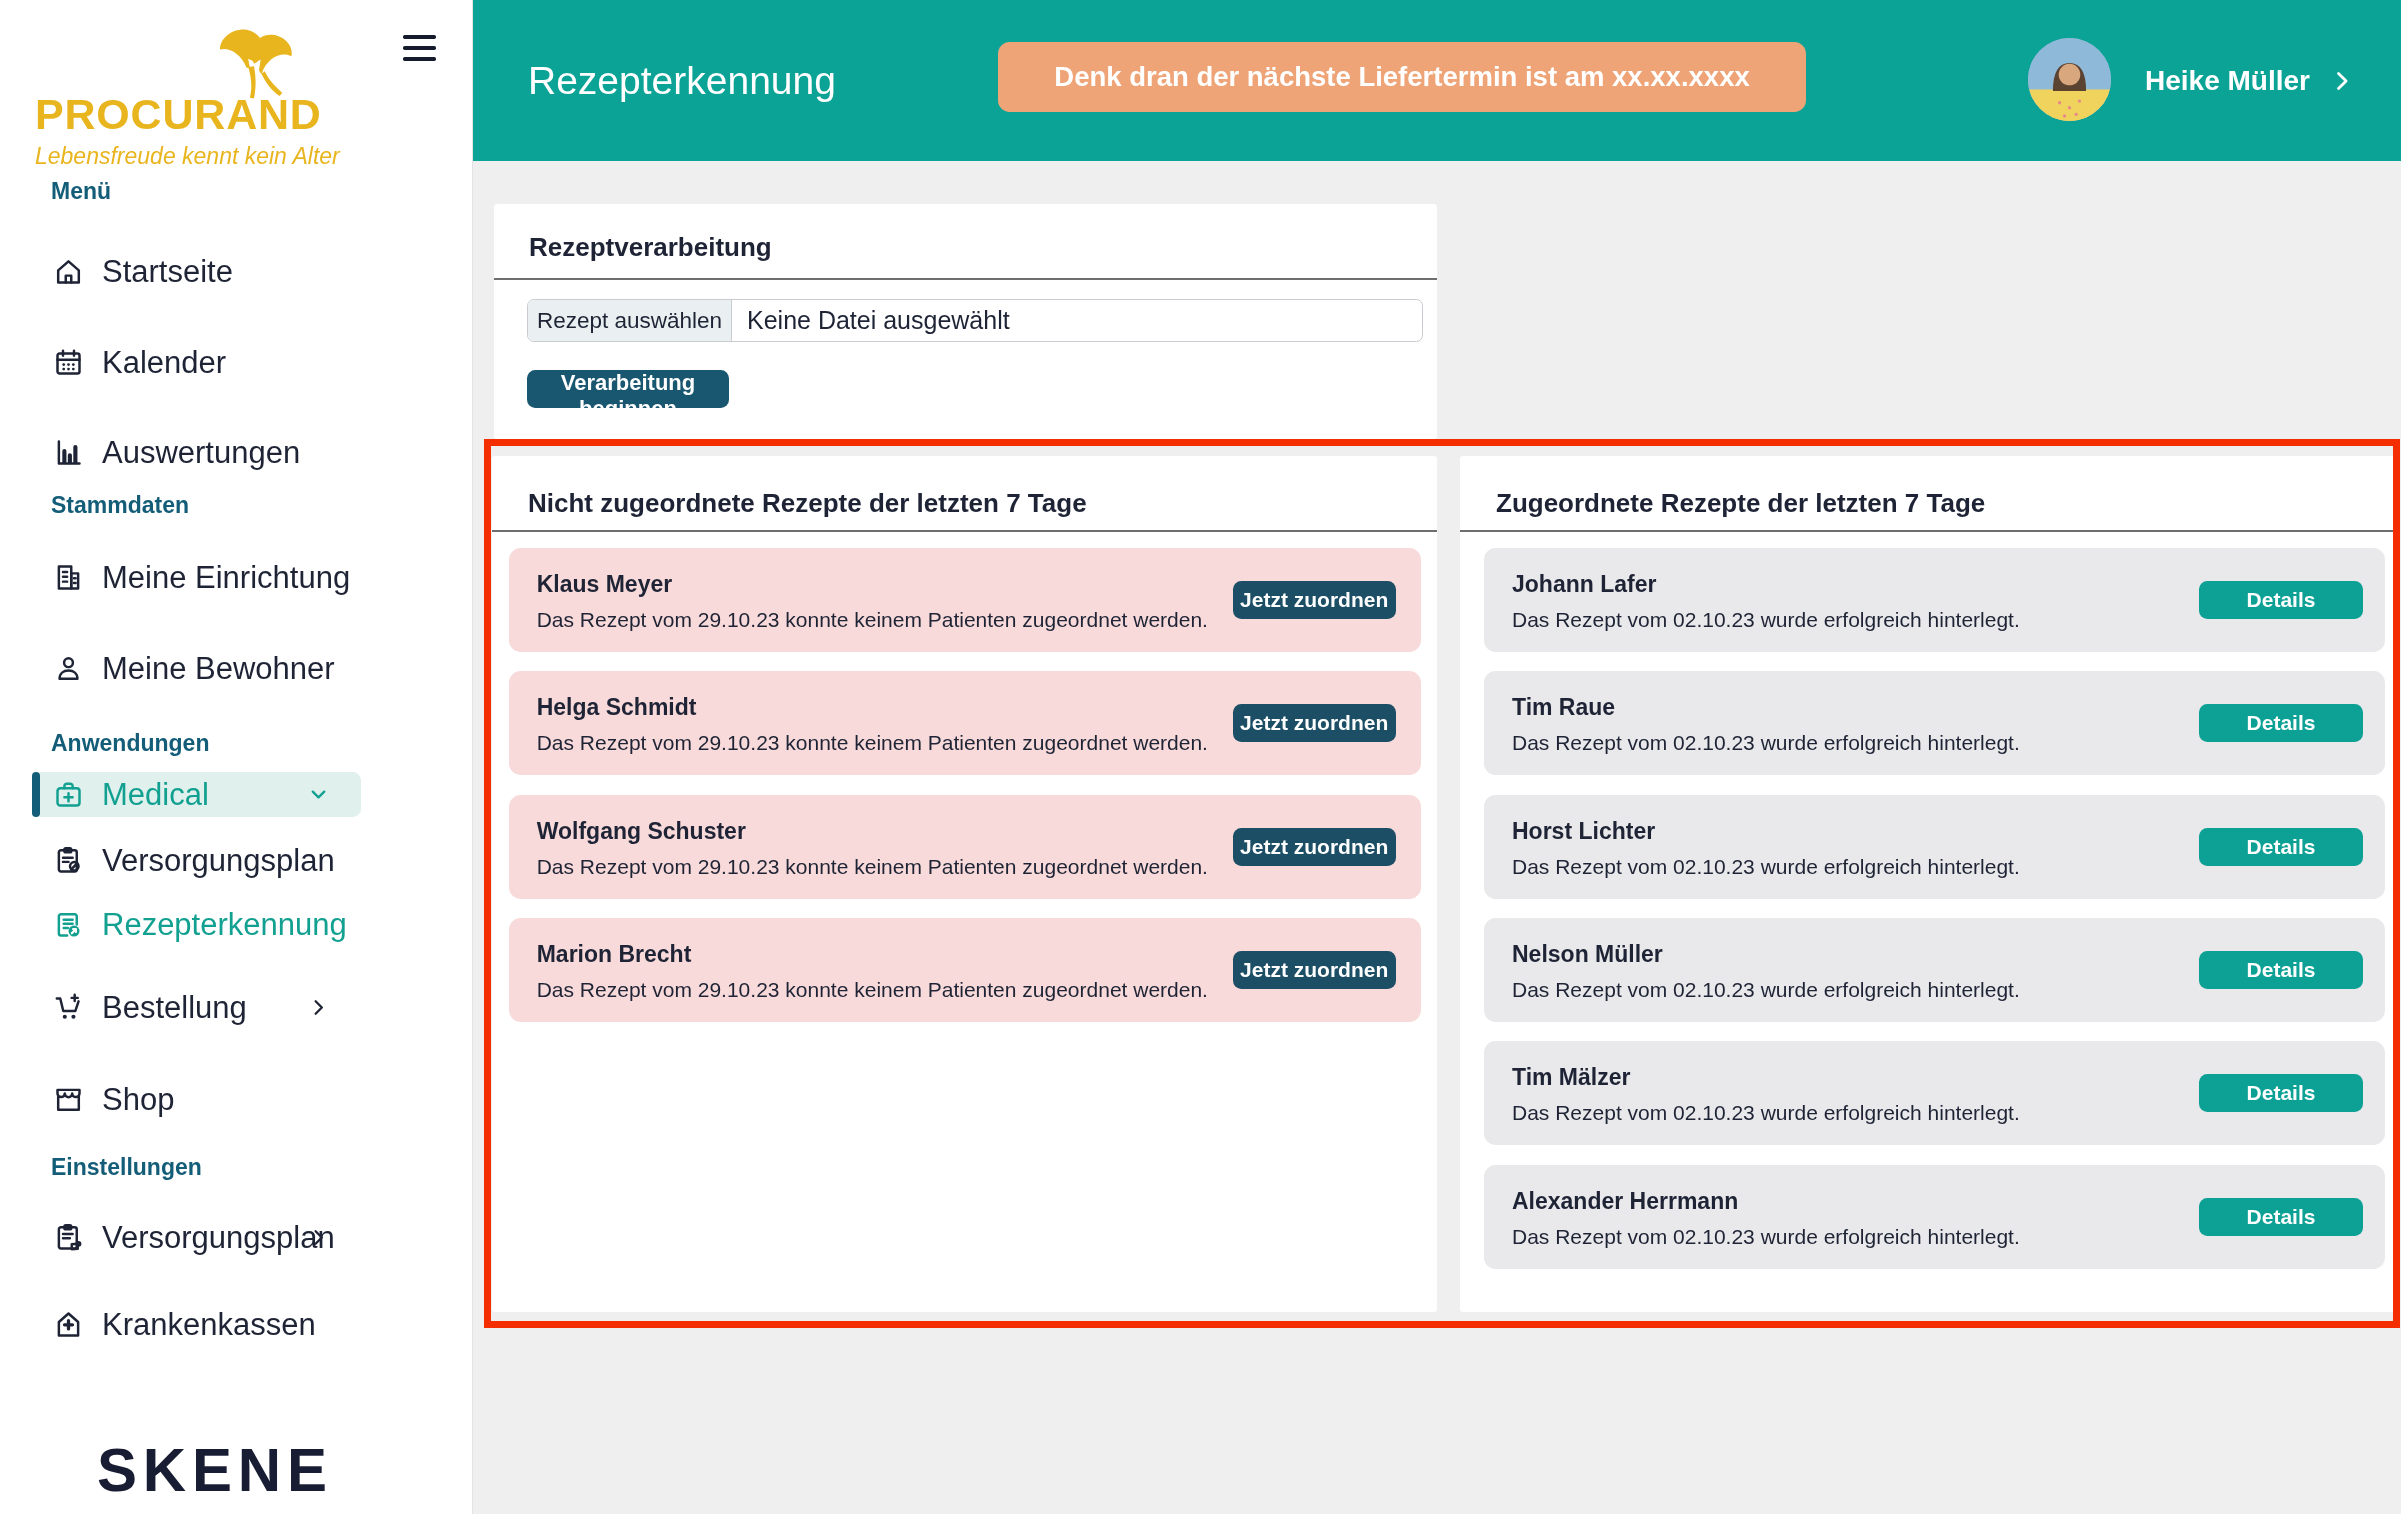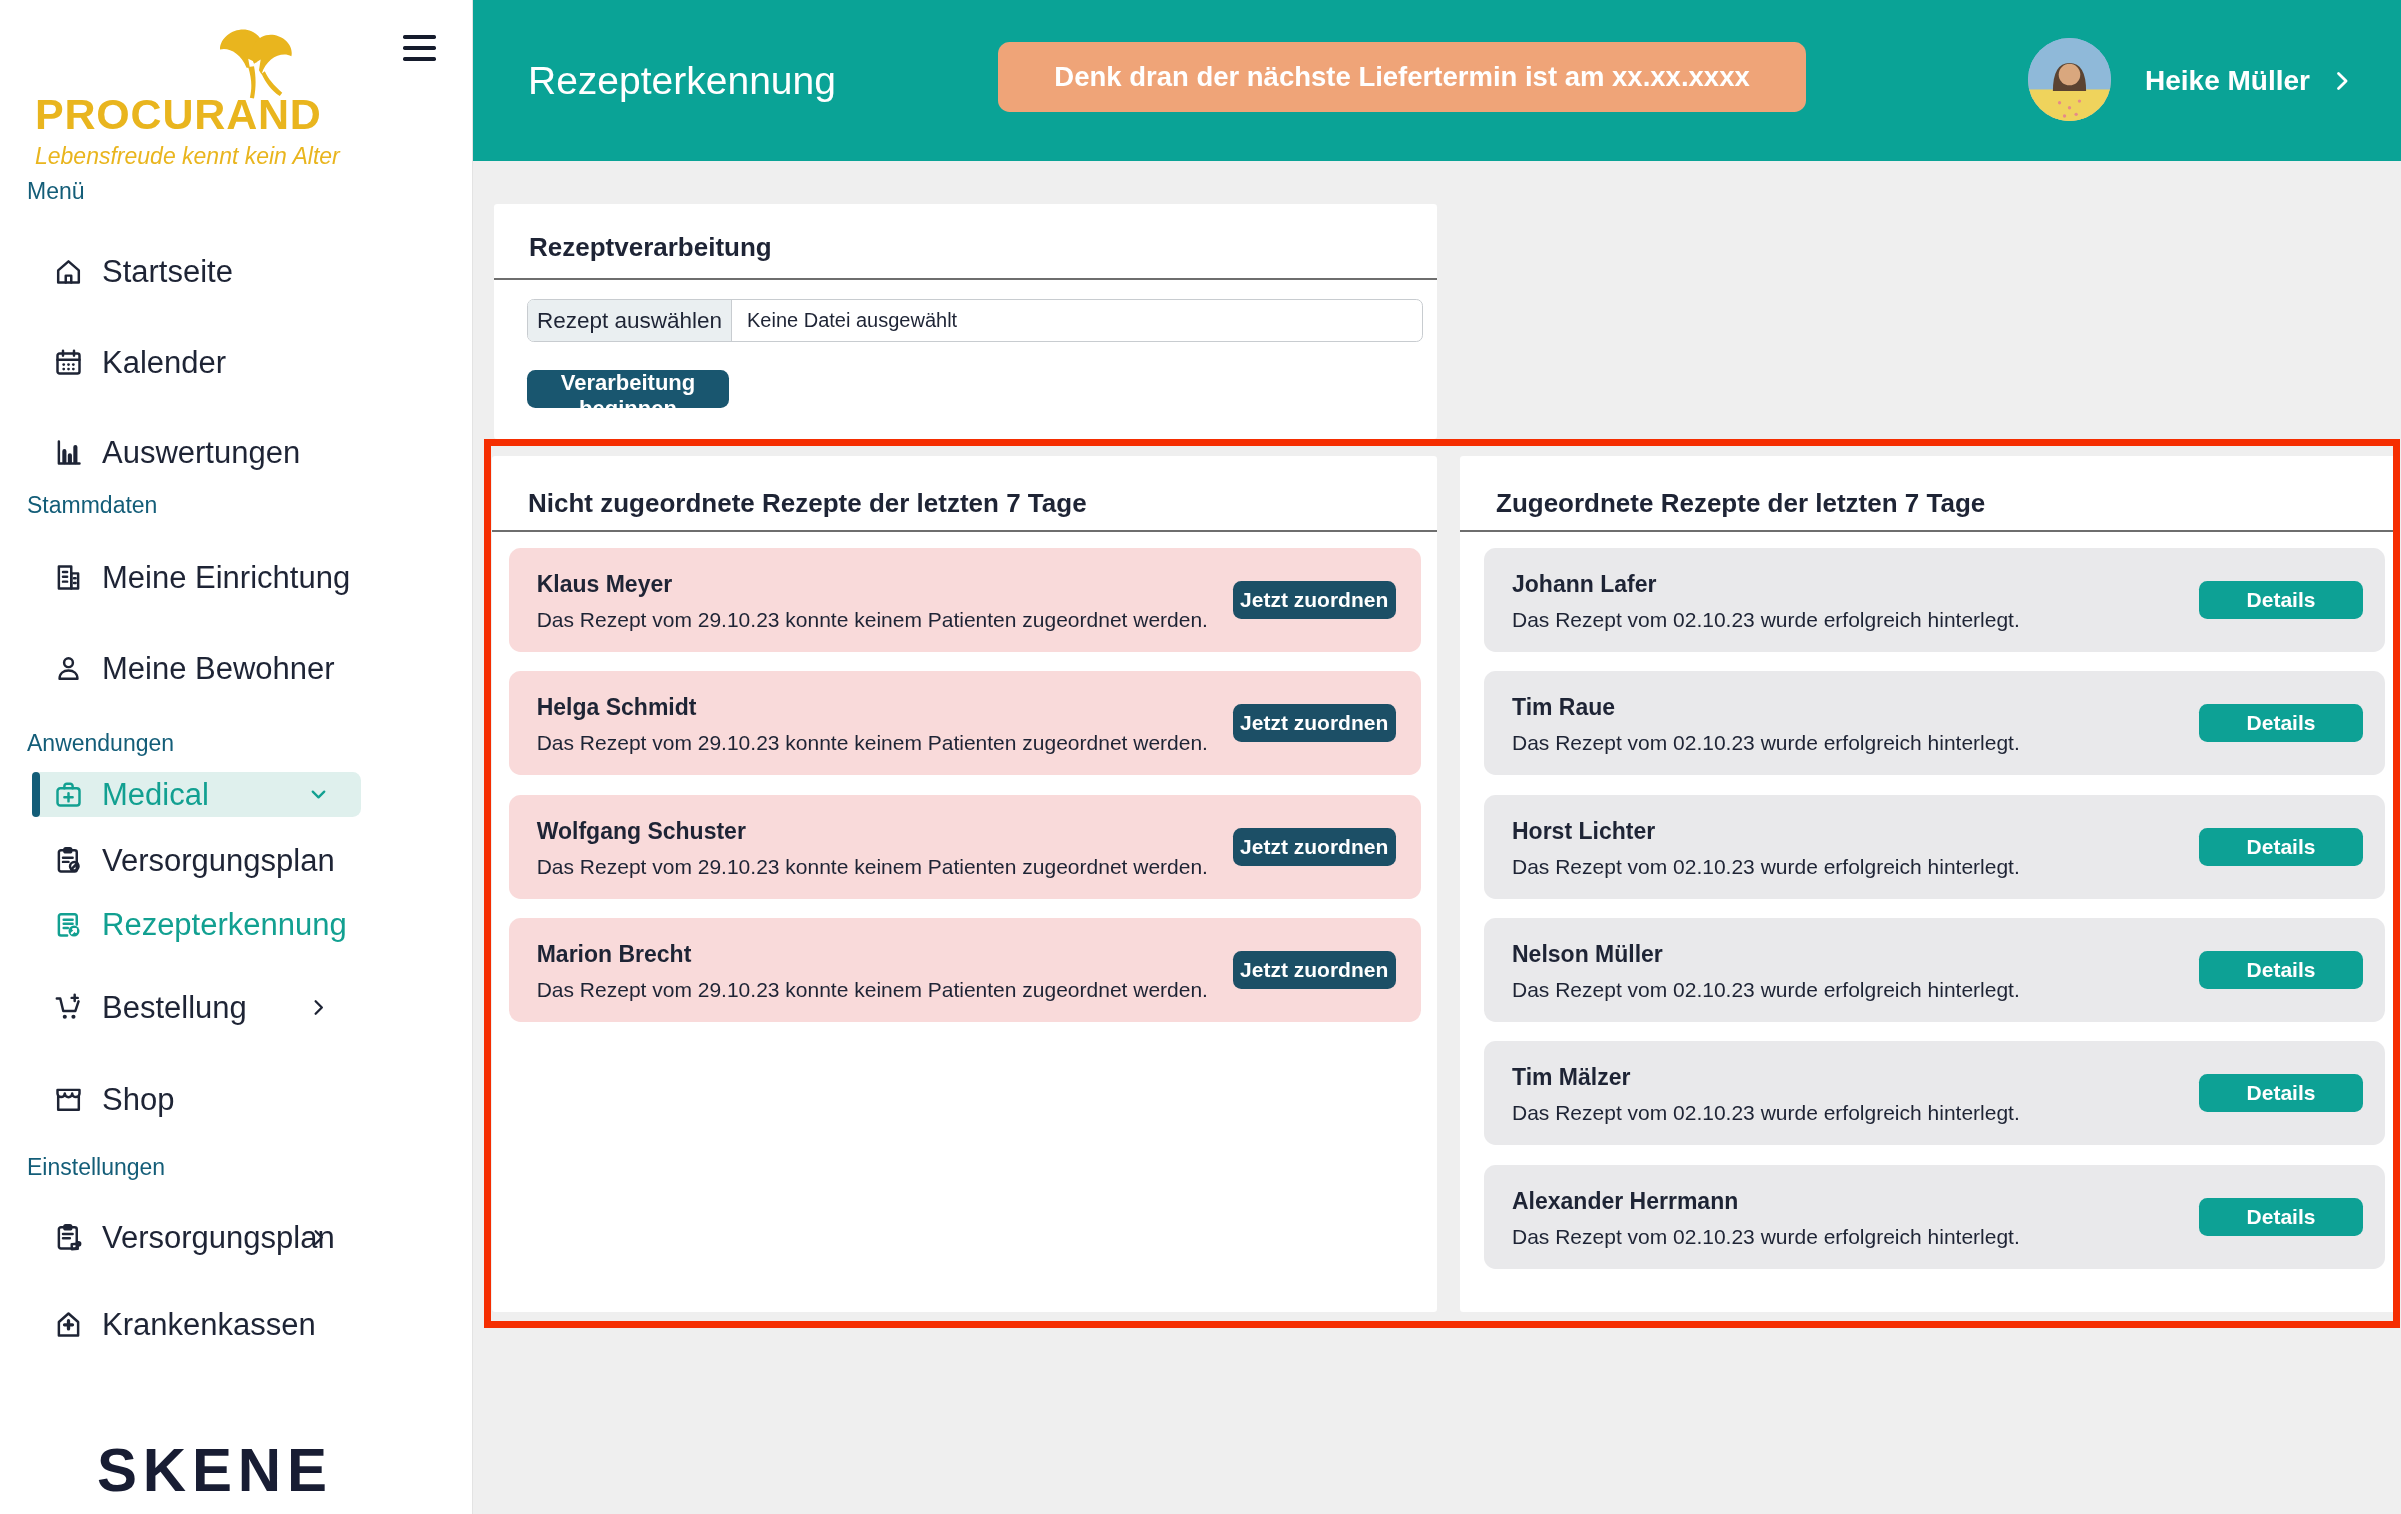--- a/index.html
+++ b/index.html
@@ -11,21 +11,21 @@
   .sidebar { position:absolute; left:0; top:0; width:473px; height:1514px; background:#FFFFFF;
              border-right:1.7px solid #E3E3E3; z-index:5; }
   .logo-mark { position:absolute; left:213px; top:23px; width:92px; height:83px; }
   .brand-word { position:absolute; left:35px; top:90px; font-size:43px; font-weight:700;
                 letter-spacing:0.8px; color:#E9B51E; text-transform:uppercase; }
   .brand-tagline { position:absolute; left:35px; top:143px; font-size:23px; font-style:italic;
                    color:#E9B51E; white-space:nowrap; }
   .hamburger { position:absolute; left:403px; top:35px; width:33px; height:27px; cursor:pointer; }
   .hamburger span { display:block; height:4.2px; background:#151B2C; border-radius:1.7px; margin-bottom:6.7px; }
 
-  .side-section { position:absolute; left:27px; font-size:23px; font-weight:400; color:#135D78; }
+  .side-section { position:absolute; left:51px; font-size:23px; font-weight:700; color:#135D78; }
   .side-item { position:absolute; left:0; width:473px; height:47px; cursor:pointer; }
   .side-item .s-icon { position:absolute; left:52px; top:6.7px; width:33px; height:33px; color:#1E2435; }
   .side-item .s-label { position:absolute; left:102px; top:0; line-height:47px; font-size:31px; color:#1E2435; white-space:nowrap; }
   .side-item.teal .s-icon, .side-item.teal .s-label { color:#12A091; }
   .side-item .s-chev { position:absolute; left:307px; top:11.7px; width:23px; height:23px; color:#1E2435; }
   .active-row { position:absolute; left:32px; top:772px; width:329px; height:45px;
                 background:#DFF0ED; border-radius:8.3px; }
   .active-bar { position:absolute; left:32px; top:772px; width:7.5px; height:45px;
                 background:#135D78; border-radius:4.2px; }
   .side-item.medical .s-chev { color:#12A091; }
@@ -45,21 +45,21 @@
 
   
   .proc-card { position:absolute; left:494px; top:204px; width:943px; height:235px; background:#FFFFFF; border-radius:3.3px; }
   .proc-title { position:absolute; left:35px; top:28px; font-size:26px; font-weight:700; color:#1E2435; }
   .proc-divider { position:absolute; left:0; top:74px; width:100%; height:1.7px; background:#6E6E6E; }
   .file-group { position:absolute; left:33px; top:95px; width:896px; height:43px;
                 border:1.7px solid #C8CCD0; border-radius:6.7px; background:#FFFFFF; display:flex; cursor:pointer; }
   .file-btn { width:204px; height:100%; background:#EAEFF1; border-right:1.7px solid #C8CCD0;
               border-radius:5px 0 0 5px; display:flex; align-items:center; justify-content:center;
               font-size:22.5px; color:#1E2435; }
-  .file-status { flex:1; display:flex; align-items:center; padding-left:15px; font-size:20px; color:#1E2435; }
+  .file-status { flex:1; display:flex; align-items:center; padding-left:15px; font-size:25px; color:#1E2435; }
   .submit-btn { position:absolute; left:33px; top:166px; width:202px; height:38px; background:#19566F;
                 border:none; border-radius:8.3px; color:#FFFFFF; font-size:22px; font-weight:700;
                 font-family:inherit; cursor:pointer; }
 
   
   .panel { position:absolute; top:456px; height:856px; background:#FFFFFF; border-radius:3.3px; }
   .panel.left { left:492px; width:945px; }
   .panel.right { left:1460px; width:936px; }
   .panel-title { position:absolute; left:36px; top:32px; font-size:26px; font-weight:700; color:#1E2435; white-space:nowrap; }
   .panel-divider { position:absolute; left:0; top:74px; width:100%; height:1.7px; background:#6E6E6E; }

